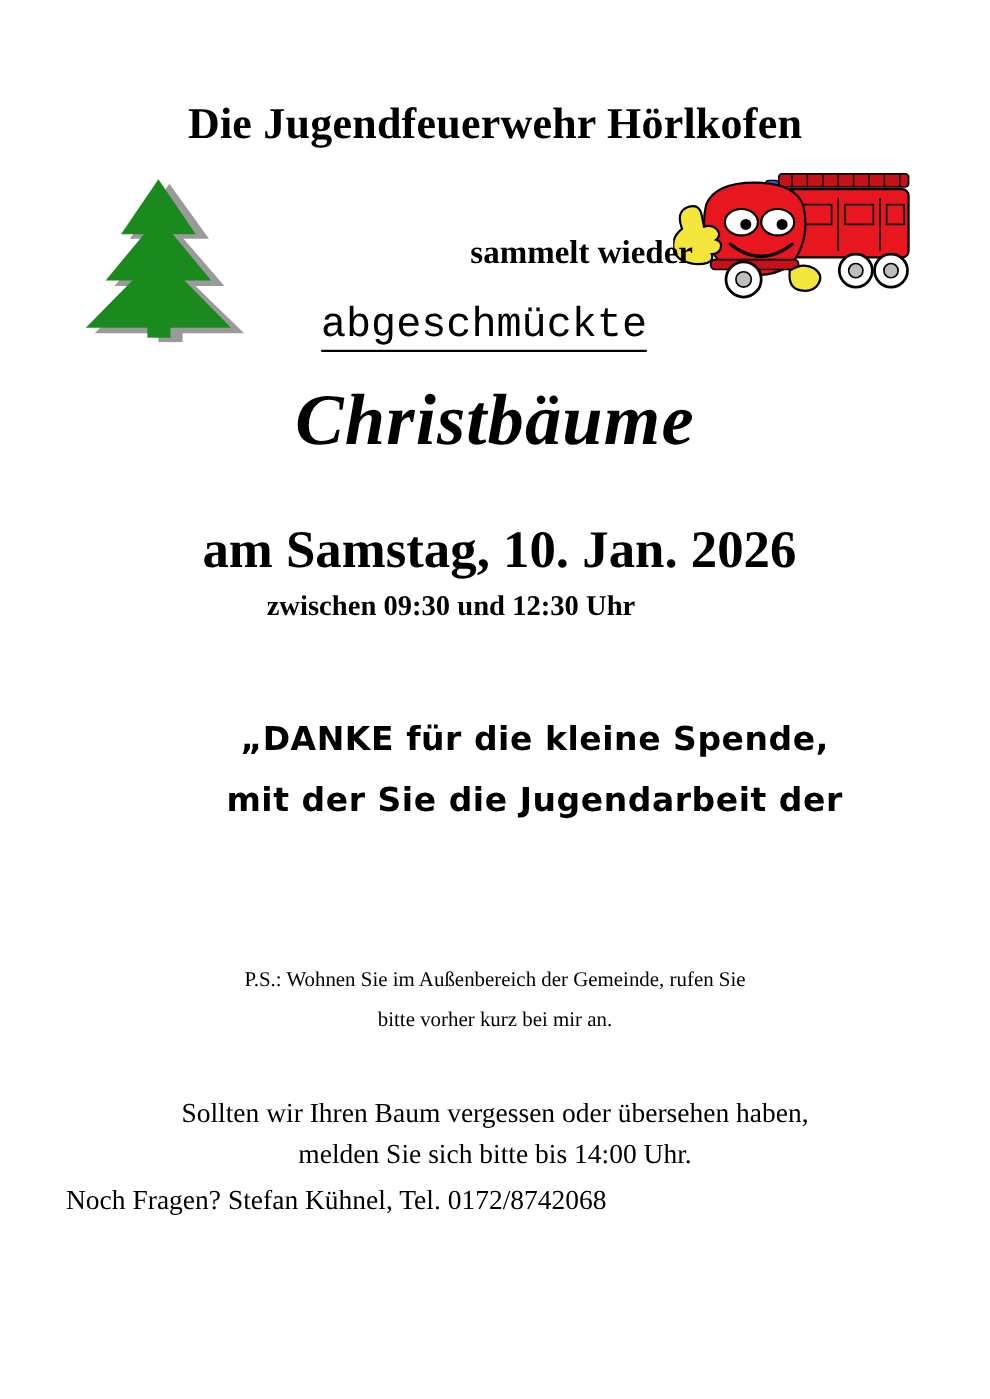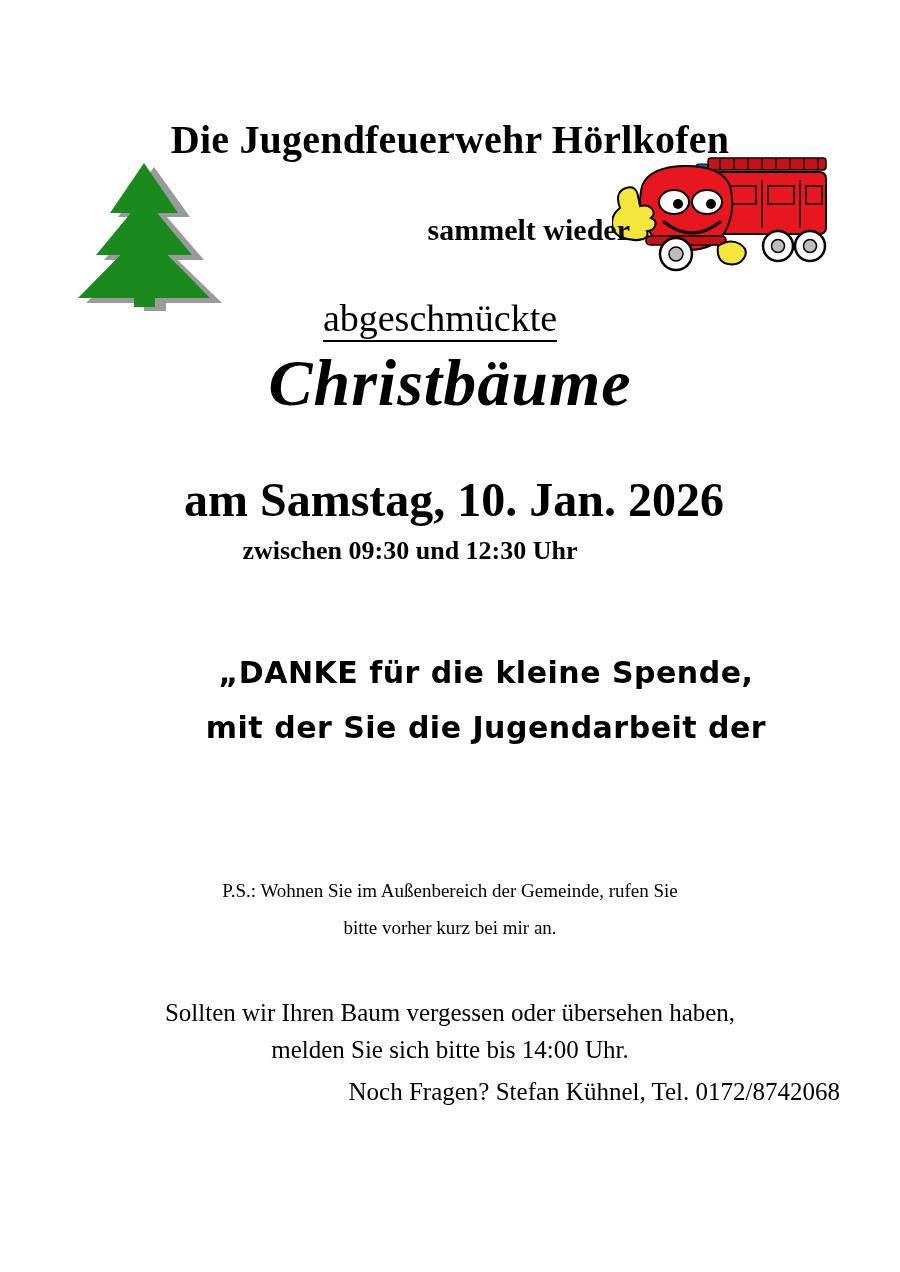--- a/index.html
+++ b/index.html
@@ -25,21 +25,20 @@
   .headline {
     position: absolute;
     top: 88px;
     left: 0;
     width: 900px;
     text-align: center;
     font-family: "Liberation Serif", serif;
     font-weight: bold;
     font-size: 40px;
     letter-spacing: 0.2px;
-    margin-top: 28px;
   }
 
   
   .tree-wrap {
     position: absolute;
     top: 155px;
     left: 62px;
     width: 175px;
     height: 160px;
   }
@@ -61,25 +60,25 @@
     top: 213px;
     left: 240px;
     width: 390px;
     text-align: right;
     font-family: "Liberation Serif", serif;
     font-weight: bold;
     font-size: 30px;
   }
   .abgeschmueckte {
     position: absolute;
-    top: 296px;
+    top: 274px;
     left: 160px;
     width: 560px;
     text-align: center;
-    font-family: Liberation Serif, serif;
+    font-family: Liberation Mono, monospace;
     font-size: 38px;
   }
   .abgeschmueckte span {
     border-bottom: 2px solid #000;
     padding-bottom: 1px;
   }
   .christbaeume {
     position: absolute;
     top: 345px;
     left: 0;
@@ -147,21 +146,21 @@
     text-align: center;
     font-family: "Liberation Serif", serif;
     font-size: 25px;
     line-height: 37px;
   }
   .fragen {
     position: absolute;
     top: 1078px;
     left: 60px;
     width: 780px;
-    text-align: right;
+    text-align: left;
     font-family: "Liberation Serif", serif;
     font-size: 25px;
   }
 </style>
 </head>
 <body>
 
 <div class="poster">
 
   <div class="headline">Die Jugendfeuerwehr Hörlkofen</div>

